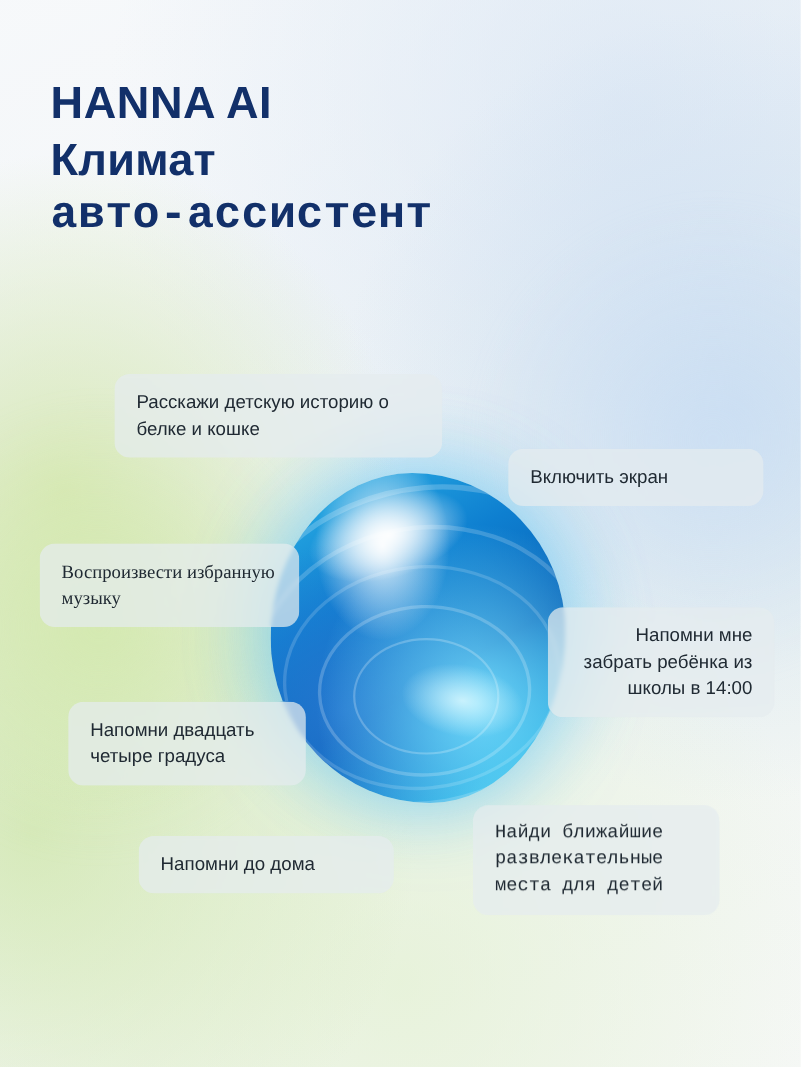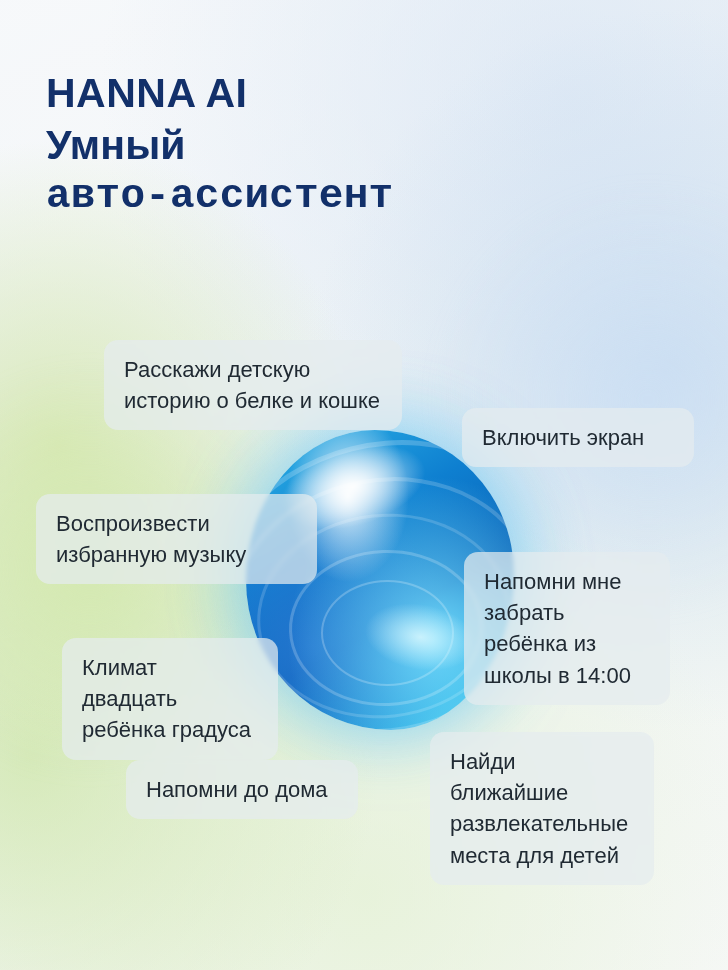--- a/index.html
+++ b/index.html
@@ -135,44 +135,44 @@
     background: radial-gradient(ellipse, rgba(225,250,255,0.8) 0%, rgba(225,250,255,0.0) 70%);
     transform: rotate(10deg);
   }
 
   .bubble {
     position: absolute;
     background: rgba(228,235,239,0.72);
     color: #202a33;
     border-radius: 14px;
     padding: 14px 20px;
-    font-size: 22px;
+    font-size: 17px;
     line-height: 1.42;
     box-sizing: border-box;
     backdrop-filter: blur(2px);
   }
   .b-story   { left: 104px; top: 340px;  width: 298px; }
   .b-screen  { left: 462px; top: 408px;  width: 232px; }
-  .b-music   { left: 36px;  top: 494px;  width: 281px; }
-  .b-remind  { left: 464px; top: 552px;  width: 206px; }
+  .b-music   { left: 36px;  top: 494px;  width: 236px; font-family: Liberation Serif, serif; }
+  .b-remind  { left: 498px; top: 552px;  width: 206px; text-align: right; }
   .b-climate { left: 62px;  top: 638px;  width: 216px; }
   .b-route   { left: 126px; top: 760px;  width: 232px; }
-  .b-places  { left: 430px; top: 732px;  width: 224px; }
+  .b-places  { left: 430px; top: 732px;  width: 224px; font-family: Liberation Mono, monospace; }
 </style>
 </head>
 <body>
 
 <div class="poster">
 
   <div class="glow-left"></div>
   <div class="glow-right"></div>
 
   <div class="headline">
     <span class="brand">HANNA AI</span>
-    <span class="sub1">Умный</span>
+    <span class="sub1">Климат</span>
     <span class="sub2">авто-ассистент</span>
   </div>
 
   <div class="orb-wrap">
     <div class="orb-halo"></div>
     <div class="orb">
       <div class="swirl s1"></div>
       <div class="swirl s2"></div>
       <div class="swirl s3"></div>
       <div class="swirl s4"></div>
@@ -180,17 +180,17 @@
       <div class="swirl s6"></div>
       <div class="hilite"></div>
       <div class="hilite2"></div>
     </div>
   </div>
 
   <div class="bubble b-story">Расскажи детскую историю о белке и кошке</div>
   <div class="bubble b-screen">Включить экран</div>
   <div class="bubble b-music">Воспроизвести избранную музыку</div>
   <div class="bubble b-remind">Напомни мне забрать ребёнка из школы в 14:00</div>
-  <div class="bubble b-climate">Климат двадцать ребёнка градуса</div>
+  <div class="bubble b-climate">Напомни двадцать четыре градуса</div>
   <div class="bubble b-route">Напомни до дома</div>
   <div class="bubble b-places">Найди ближайшие развлекательные места для детей</div>
 
 </div>
 
 </body></html>

